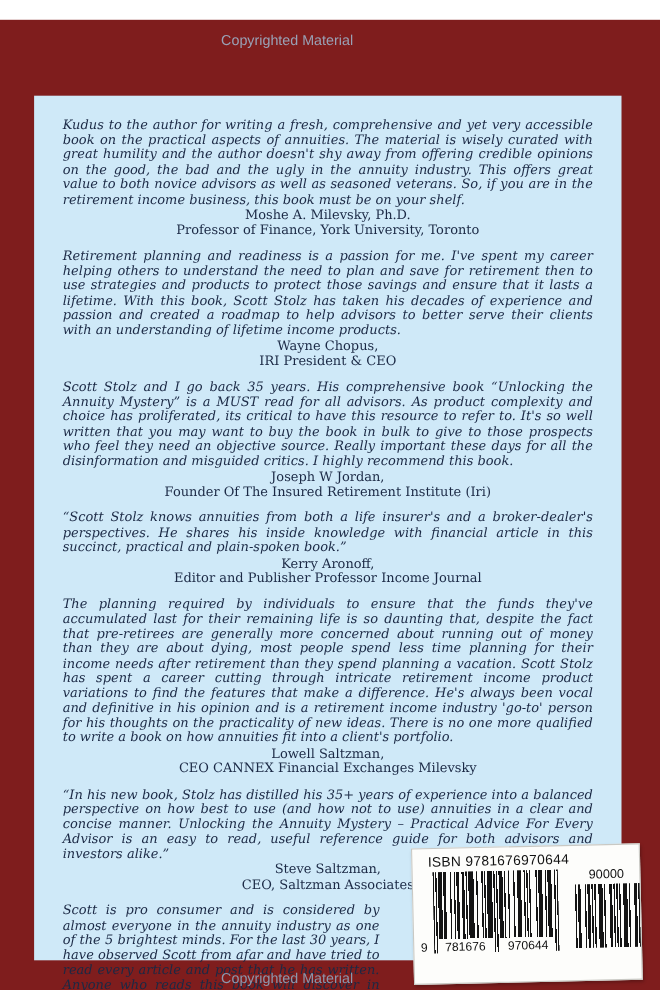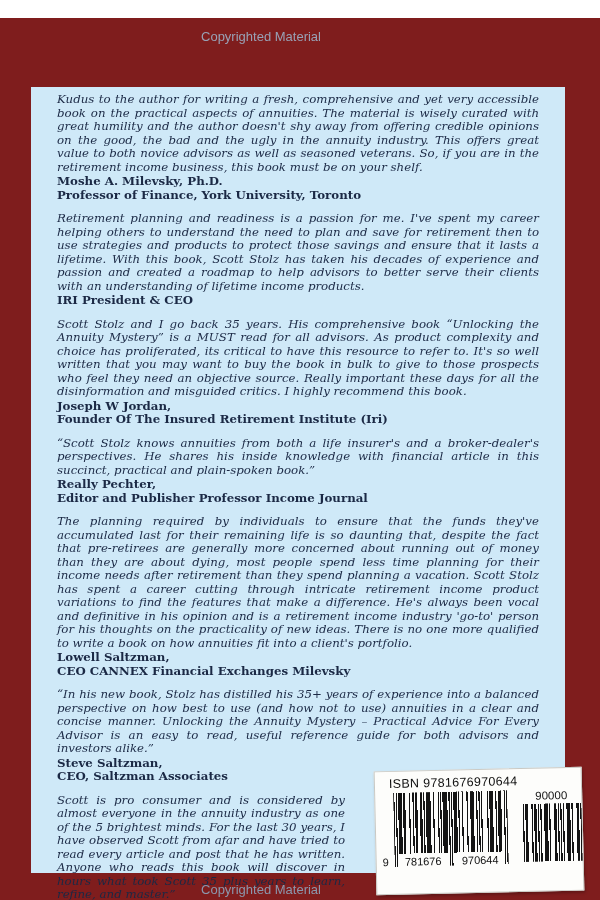--- a/index.html
+++ b/index.html
@@ -37,36 +37,36 @@
     transform:scaleY(1.4);
     transform-origin:center top;
     white-space:nowrap;
   }
   .panel{
     position:absolute;
     left:31px;top:69px;
     width:534px;height:786px;
     background:#cfe9f8;
     box-sizing:border-box;
-    padding:6px 26px 10px 26px;
+    padding:20px 26px 10px 26px;
     color:#1b2945;
   }
   .t{margin:0 0 10px 0;}
   .quote{
     margin:0;
     font-style:italic;
     font-size:11.8px;
     line-height:13.5px;
     text-align:justify;
   }
   .attr{
     font-size:11.8px;
     line-height:13.5px;
-    font-weight:bold;
-    text-align:left;
+    font-weight:normal;
+    text-align:center;
     margin-top:1px;
   }
   .t.narrow .quote{width:288px;}
   .barcode-box{
     position:absolute;
     top:751px;right:17px;
     width:208px;height:124px;
     background:#fdfdfb;
     border:1px solid #c9c9c4;
     box-sizing:border-box;
@@ -114,36 +114,37 @@
       <p class="quote">Kudus to the author for writing a fresh, comprehensive and yet very accessible book on the practical aspects of annuities. The material is wisely curated with great humility and the author doesn't shy away from offering credible opinions on the good, the bad and the ugly in the annuity industry. This offers great value to both novice advisors as well as seasoned veterans. So, if you are in the retirement income business, this book must be on your shelf.</p>
       <div class="attr">
         <div>Moshe A. Milevsky, Ph.D.</div>
         <div>Professor of Finance, York University, Toronto</div>
       </div>
     </section>
 
     <section class="t">
       <p class="quote">Retirement planning and readiness is a passion for me. I've spent my career helping others to understand the need to plan and save for retirement then to use strategies and products to protect those savings and ensure that it lasts a lifetime. With this book, Scott Stolz has taken his decades of experience and passion and created a roadmap to help advisors to better serve their clients with an understanding of lifetime income products.</p>
       <div class="attr">
+        <div>Wayne Chopus,</div>
         <div>IRI President &amp; CEO</div>
       </div>
     </section>
 
     <section class="t">
       <p class="quote">Scott Stolz and I go back 35 years.  His comprehensive book “Unlocking the Annuity Mystery” is a MUST read for all advisors.  As product complexity and choice has proliferated, its critical to have this resource to refer to. It's so well written that you may want to buy the book in bulk to give to those prospects who feel they need an objective source.  Really important these days for all the disinformation and misguided critics. I highly recommend this book.</p>
       <div class="attr">
         <div>Joseph W Jordan,</div>
         <div>Founder Of The Insured Retirement Institute (Iri)</div>
       </div>
     </section>
 
     <section class="t">
       <p class="quote">“Scott Stolz knows annuities from both a life insurer's and a broker-dealer's perspectives. He shares his inside knowledge with financial article in this succinct, practical and plain-spoken book.”</p>
       <div class="attr">
-        <div>Really Pechter,</div>
+        <div>Kerry Aronoff,</div>
         <div>Editor and Publisher Professor Income Journal</div>
       </div>
     </section>
 
     <section class="t">
       <p class="quote">The planning required by individuals to ensure that the funds they've accumulated last for their remaining life is so daunting that, despite the fact that pre-retirees are generally more concerned about running out of money than they are about dying, most people spend less time planning for their income needs after retirement than they spend planning a vacation.  Scott Stolz has spent a career cutting through intricate retirement income product variations to find the features that make a difference.  He's always been vocal and definitive in his opinion and is a retirement income industry 'go-to' person for his thoughts on the practicality of new ideas. There is no one more qualified to write a book on how annuities fit into a client's portfolio.</p>
       <div class="attr">
         <div>Lowell Saltzman,</div>
         <div>CEO CANNEX Financial Exchanges Milevsky</div>
       </div>

